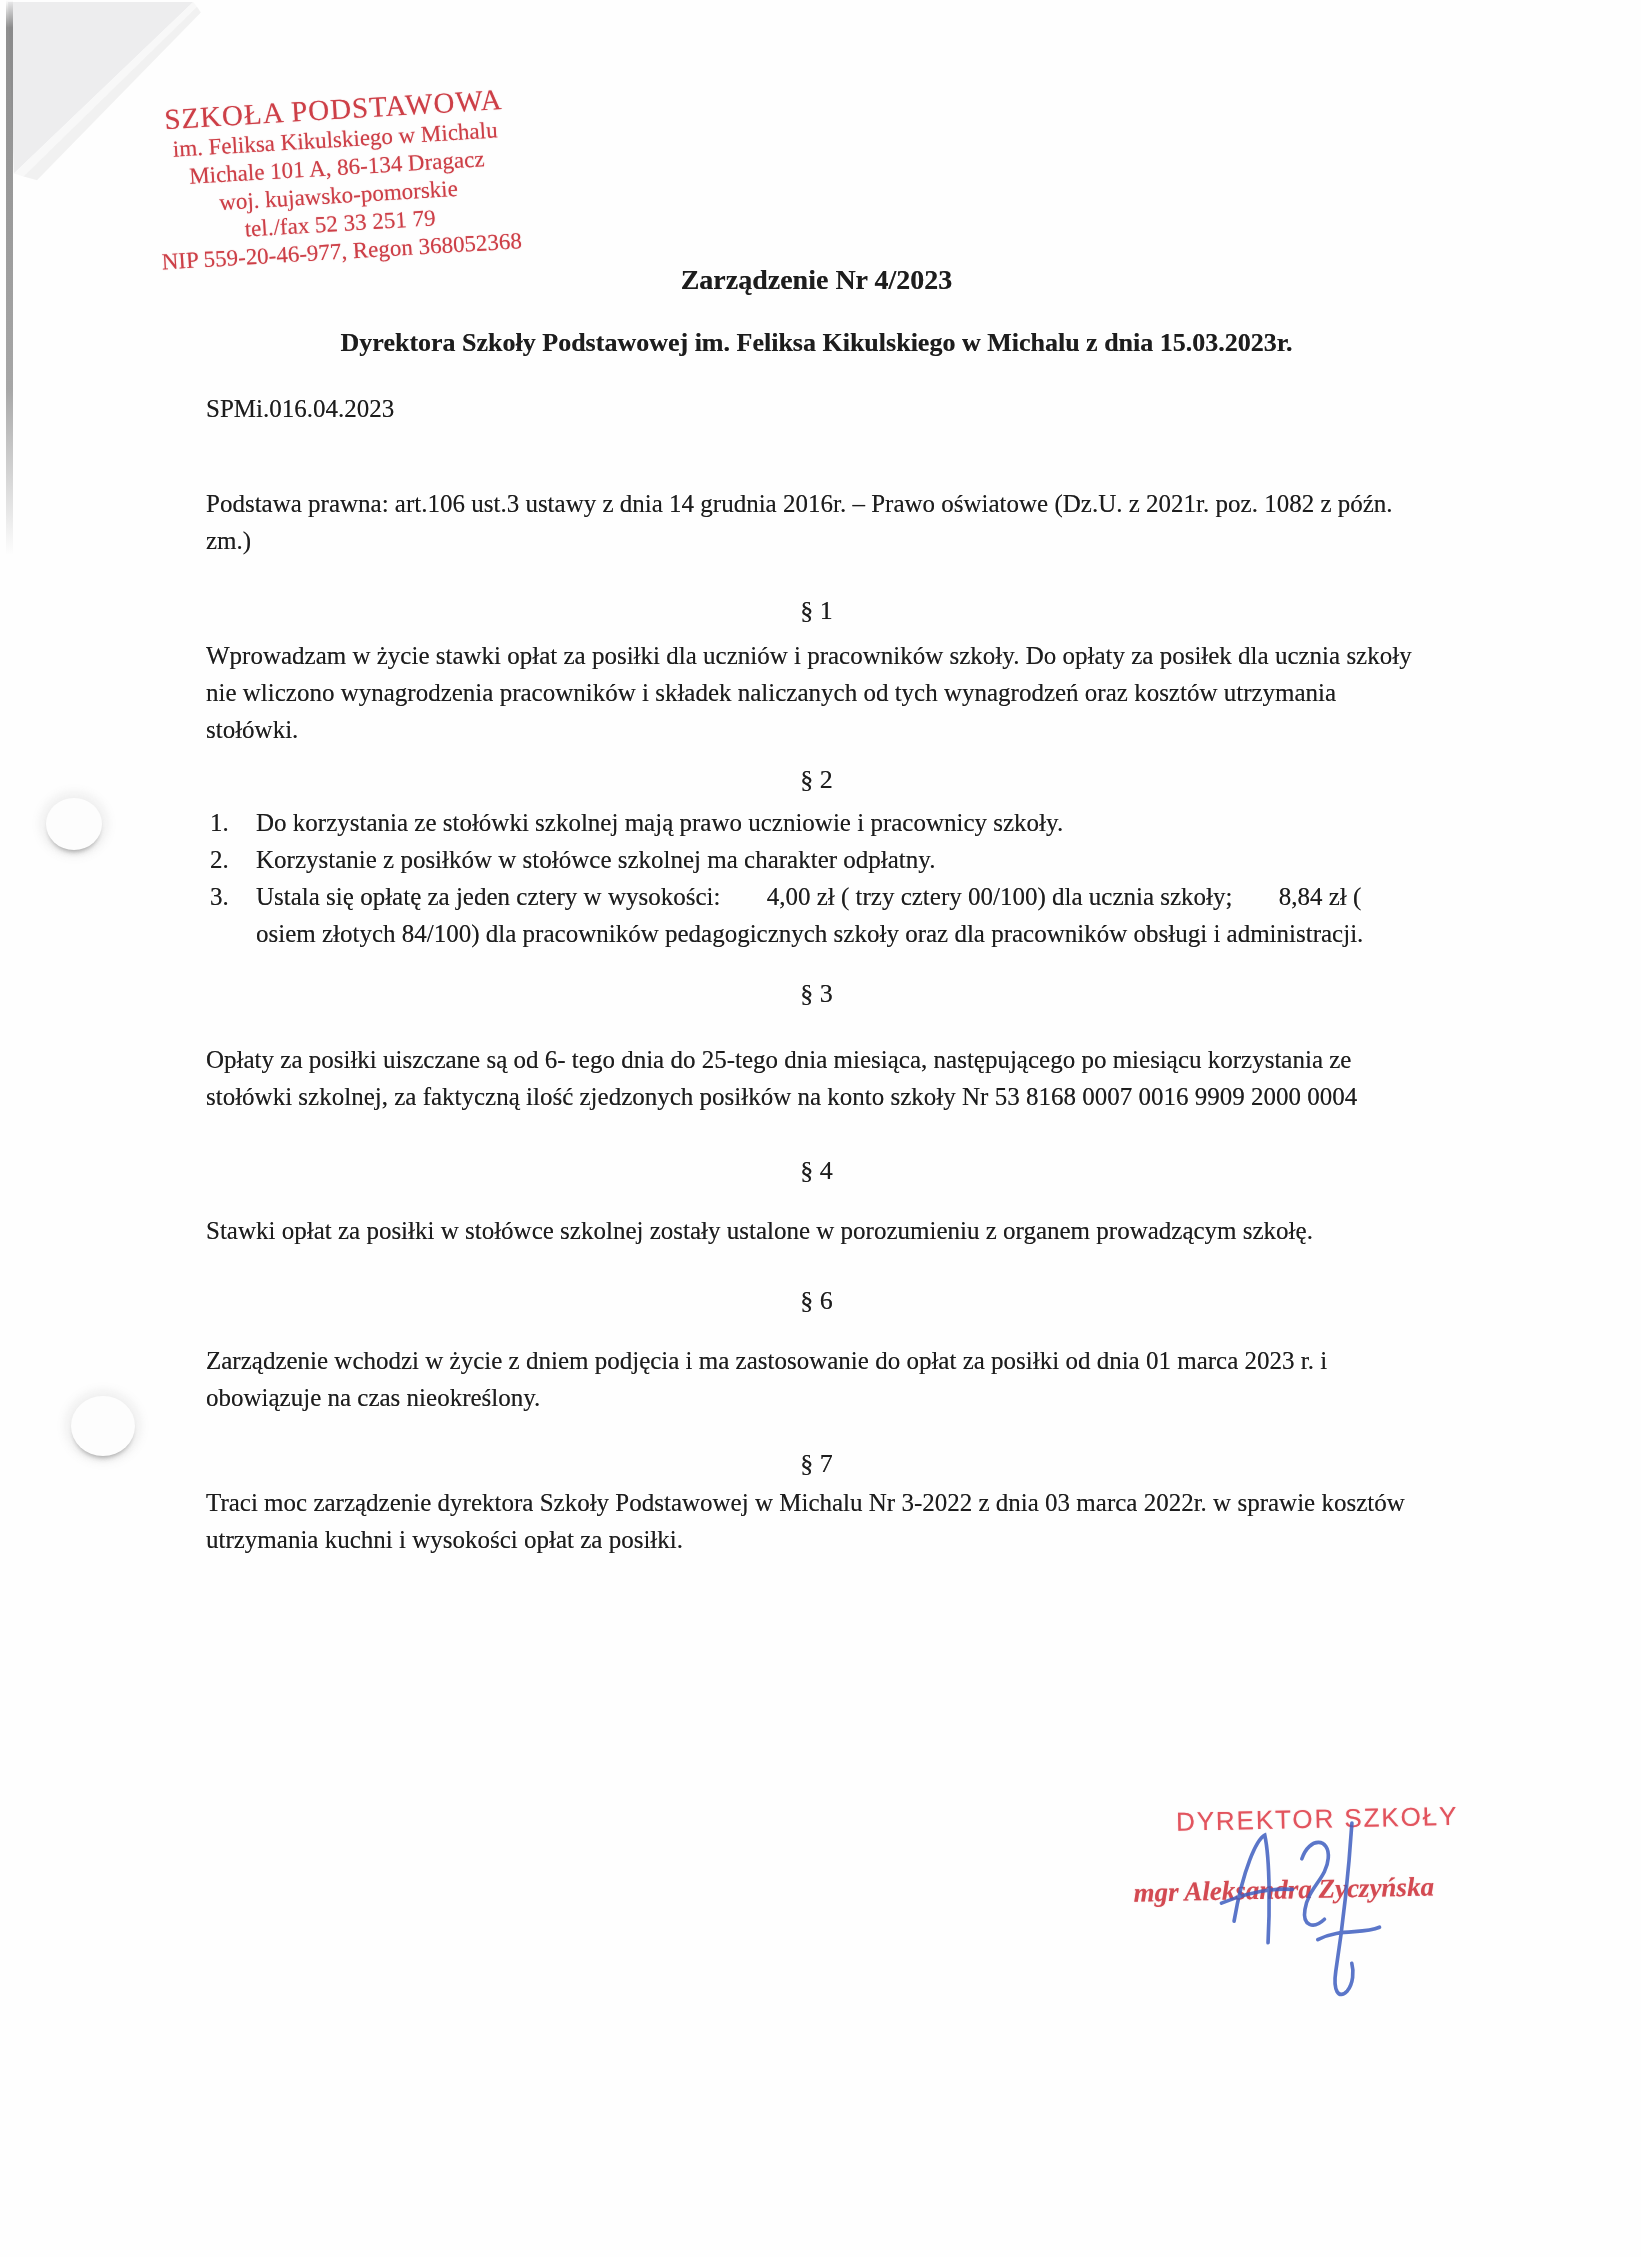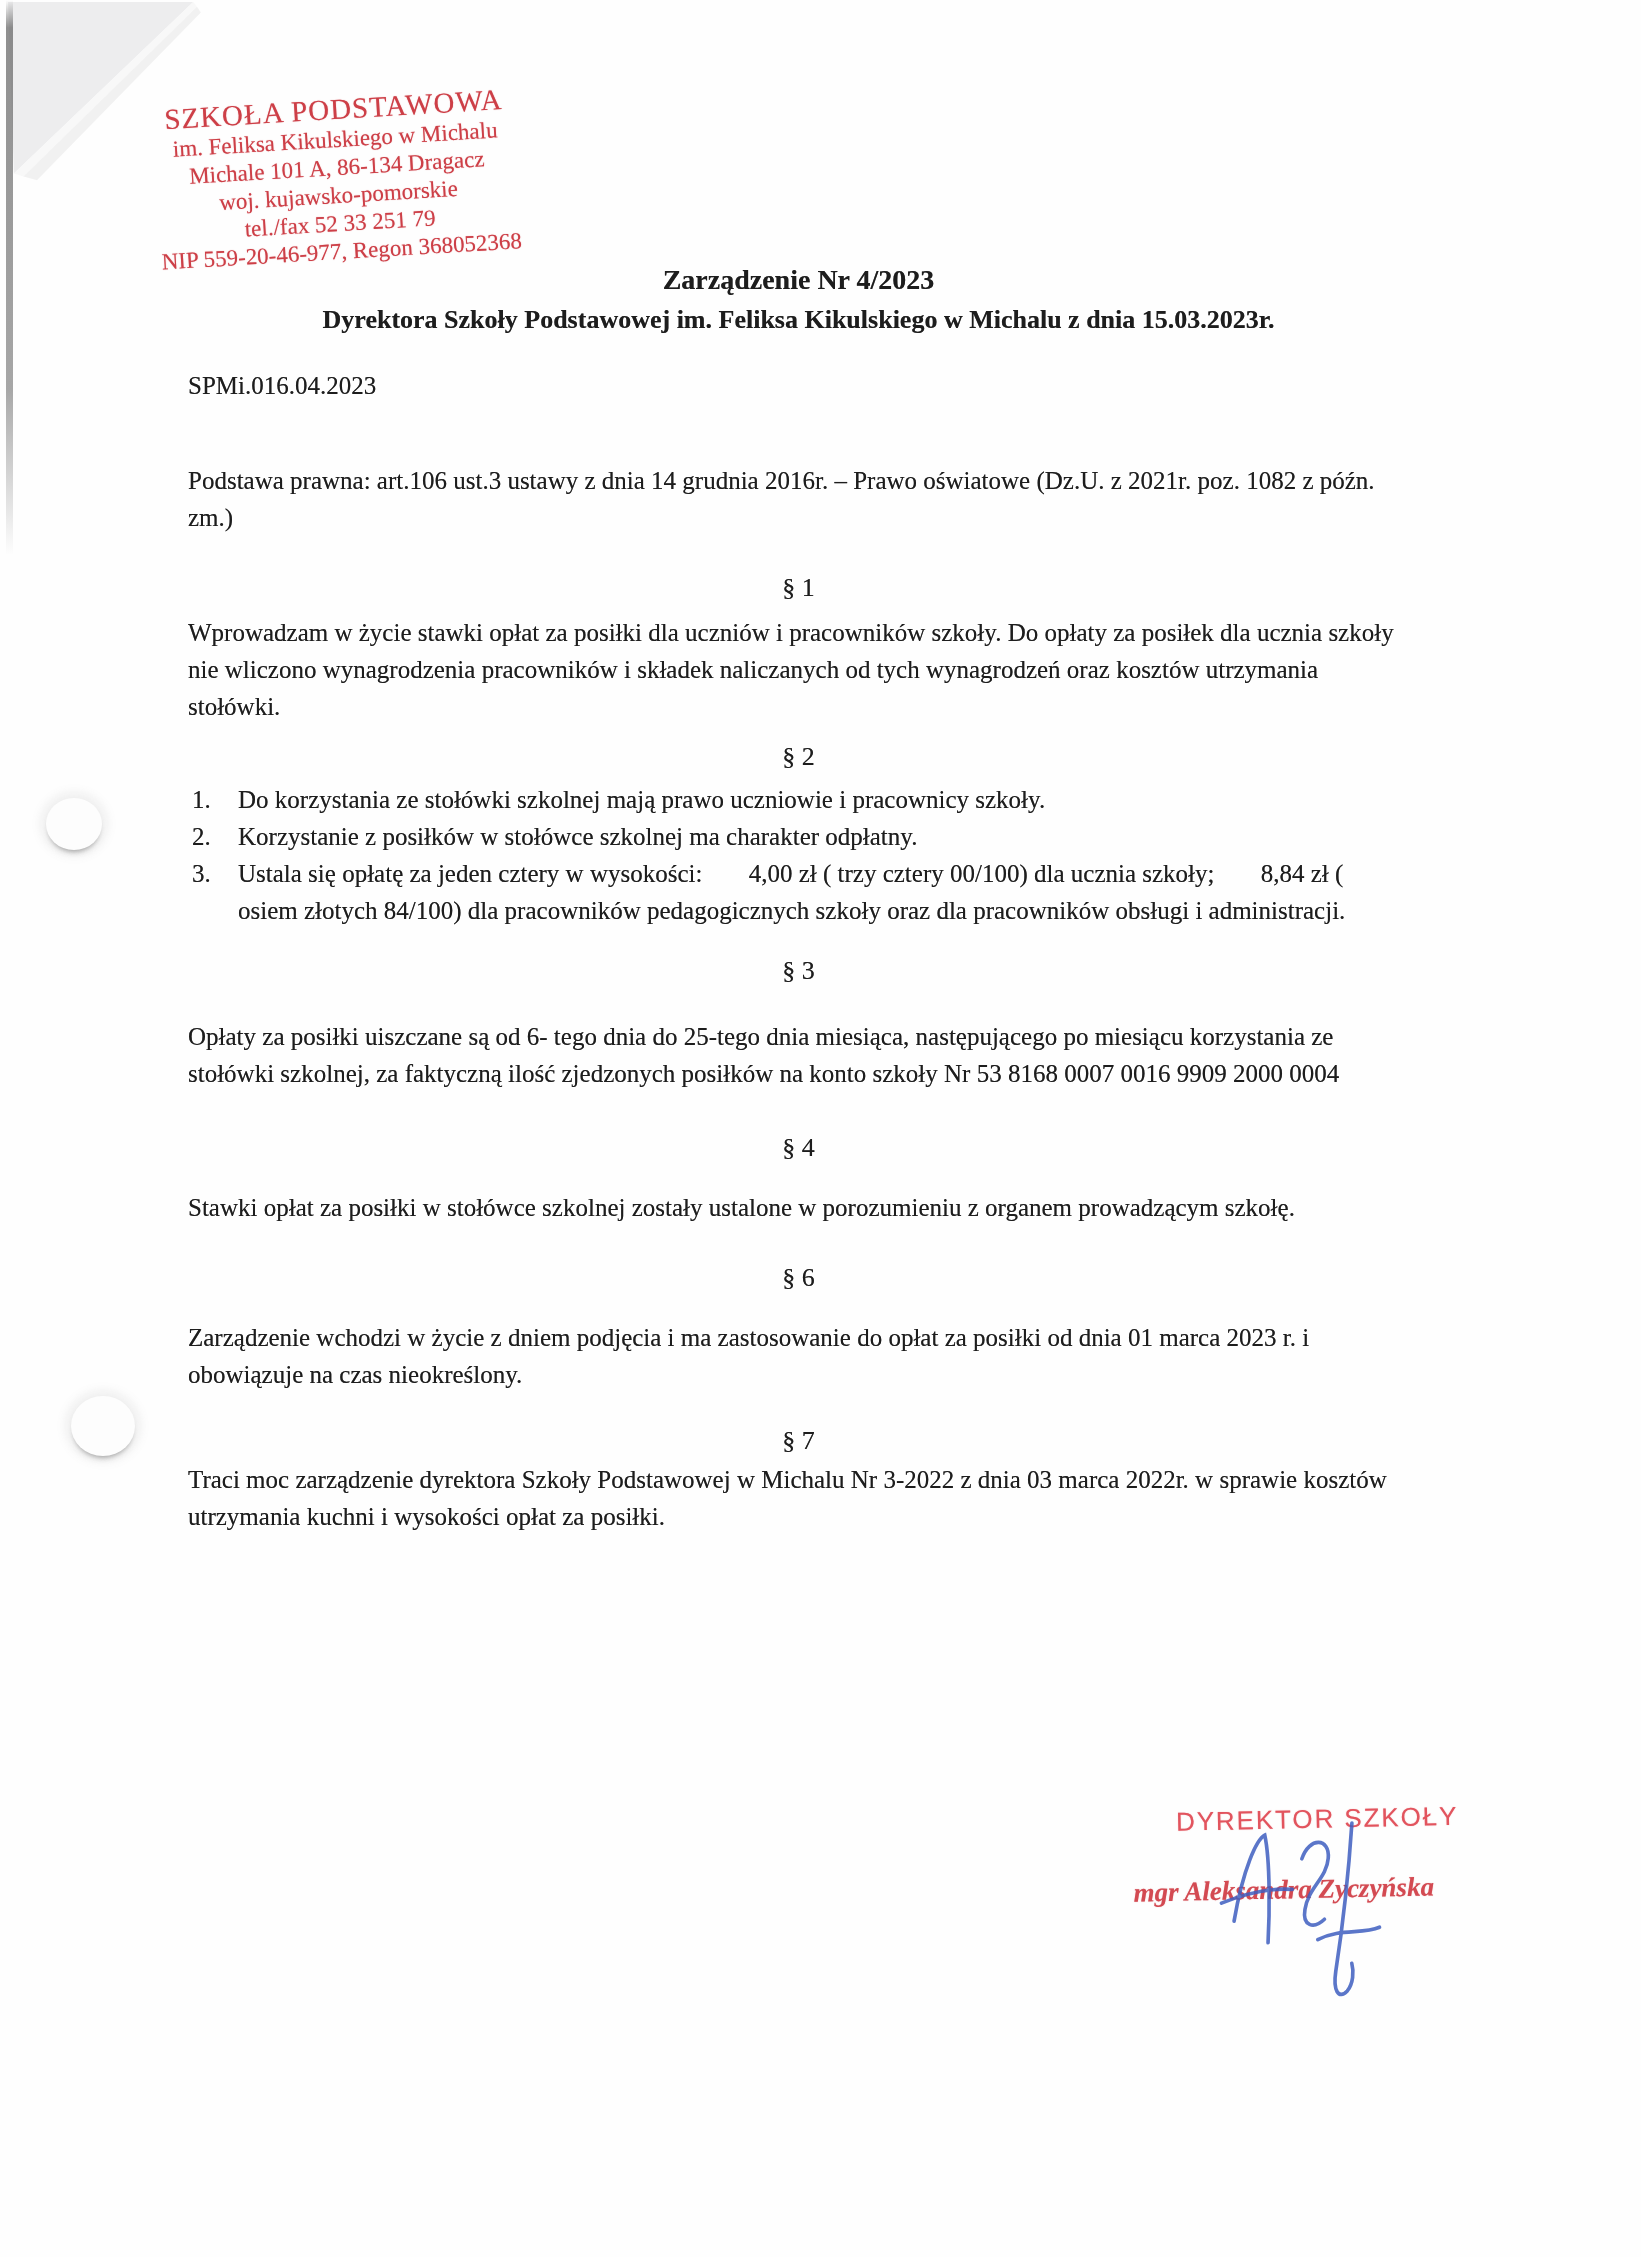--- a/index.html
+++ b/index.html
@@ -39,27 +39,27 @@
     color: #cd3f47;
     text-align: center;
     text-shadow: 0 0 1px rgba(205,63,71,0.55);
     line-height: 28px;
   }
   .school-stamp .s-line   { font-size: 23px; }
   .school-stamp .s-line-1 { font-size: 29px; letter-spacing: 1px; line-height: 33px; }
 
   
   .content {
-    position: absolute; left: 188px; top: 0; width: 1221px;
+    position: absolute; left: 206px; top: 0; width: 1221px;
     font-size: 25px; line-height: 37px;
     text-shadow: 0 0 0.6px rgba(45,45,45,0.65);
   }
   .doc-title { margin-top: 259px; text-align: center; font-weight: bold; font-size: 28px; line-height: 41px; }
   .doc-sub   { text-align: center; font-weight: bold; font-size: 26px; line-height: 39px; }
-  .doc-sub-1 { }
+  .doc-sub-1 { margin-top: 23px; }
   .ref-number { margin-top: 28px; }
   .legal-basis { margin-top: 58px; }
 
   .par-head { text-align: center; font-size: 26px; line-height: 37px; }
   .h-1 { margin-top: 33px; }
   .b-1 { margin-top: 7.7px; }
   .h-2 { margin-top: 13.5px; }
   .h-3 { margin-top: 23px; }
   .b-3 { margin-top: 29px; }
   .h-4 { margin-top: 37px; }

